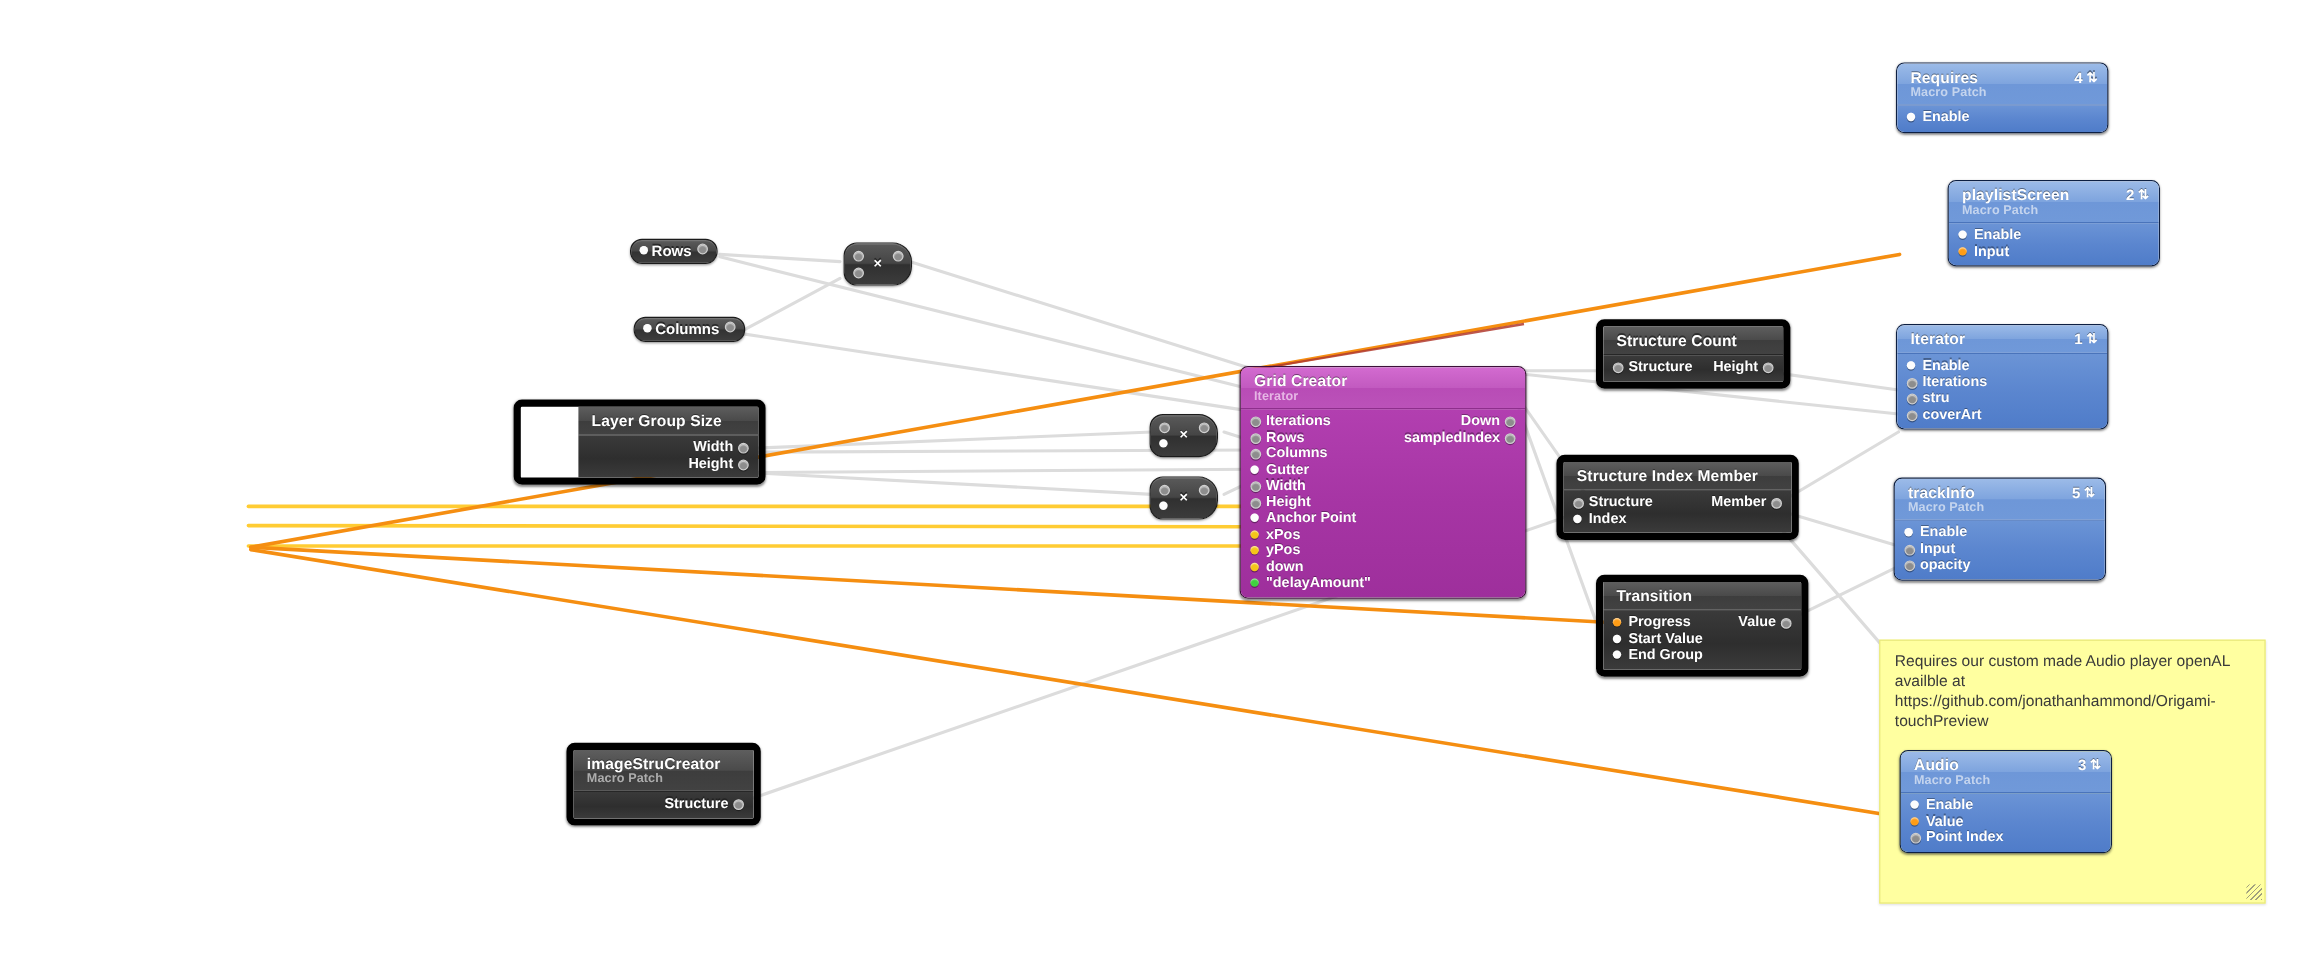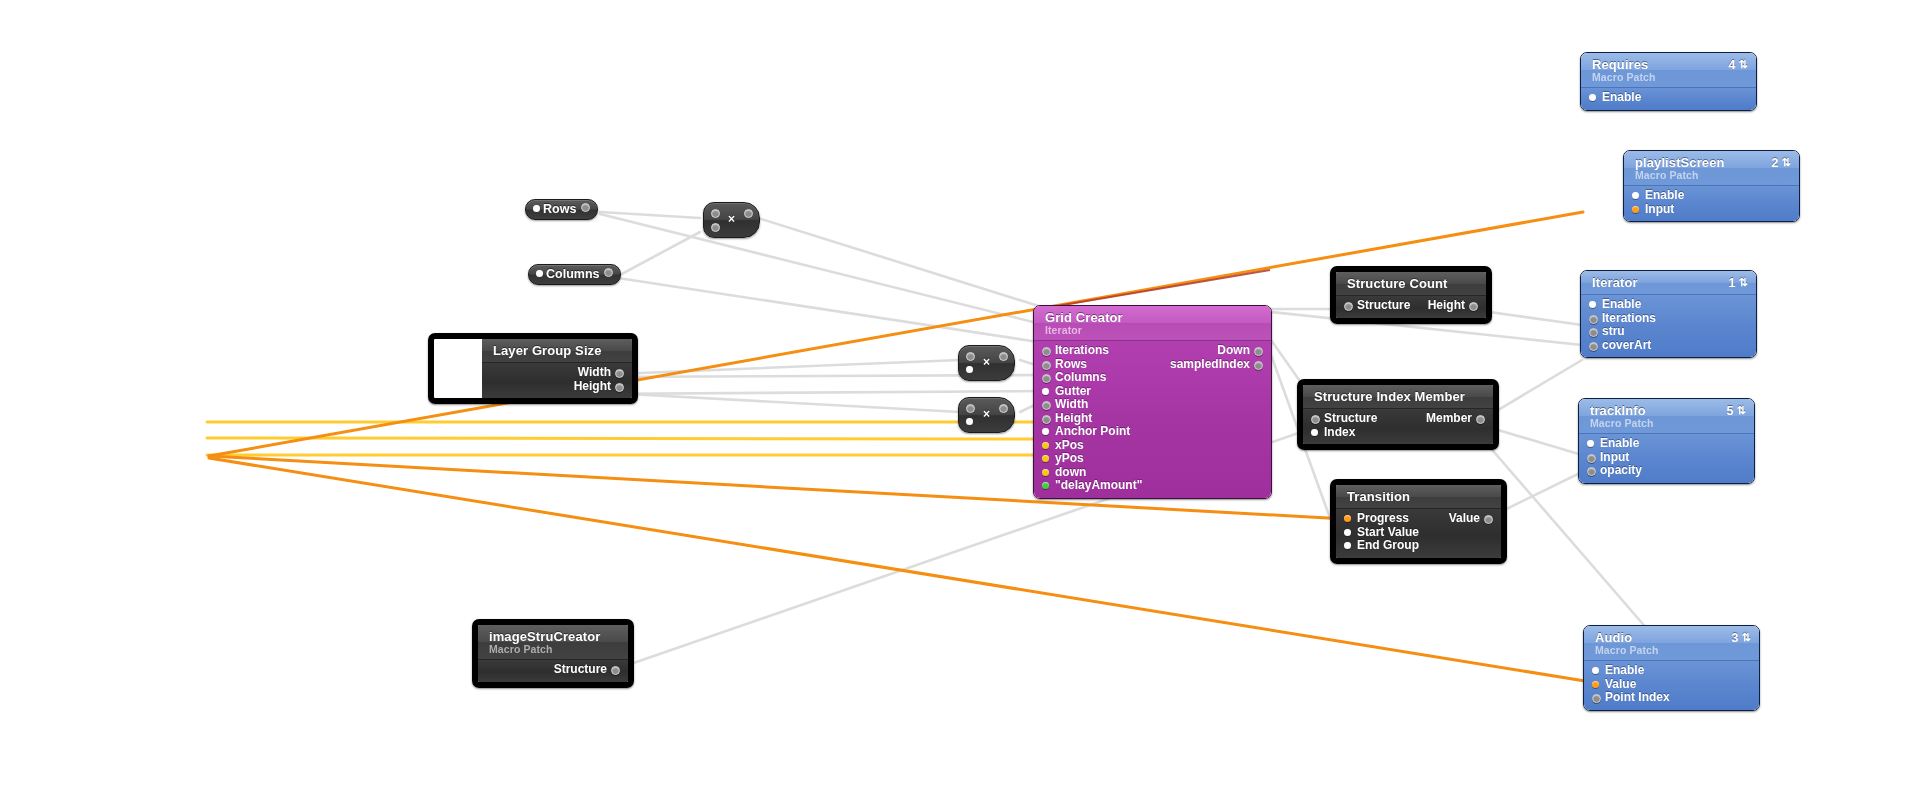--- a/index.html
+++ b/index.html
@@ -346,20 +346,24 @@
     <span class="x">×</span>
   </div>
 
   <div class="mult" id="mult-low" style="left:958px; top:397px;">
     <span class="mp g a"></span>
     <span class="mp w b"></span>
     <span class="mp g c"></span>
     <span class="x">×</span>
   </div>
 
+  <div id="note" style="left:1566px; top:533px; width:320px; height:218px;">
+    <div class="ntxt">Requires our custom made Audio player openAL availble at https://github.com/jonathanhammond/Origami-touchPreview</div>
+    <div class="grip"></div>
+  </div>
 
   <div class="patch t-blue" style="left:1580px; top:52px; width:175px;">
     <div class="hdr">
       <span>Requires</span>
       <span class="sub">Macro Patch</span>
       <span class="idx"><span>4</span><span class="arrows">⇅</span></span>
     </div>
     <div class="body">
       <div class="row in">
         <span class="port left p-white"></span>

